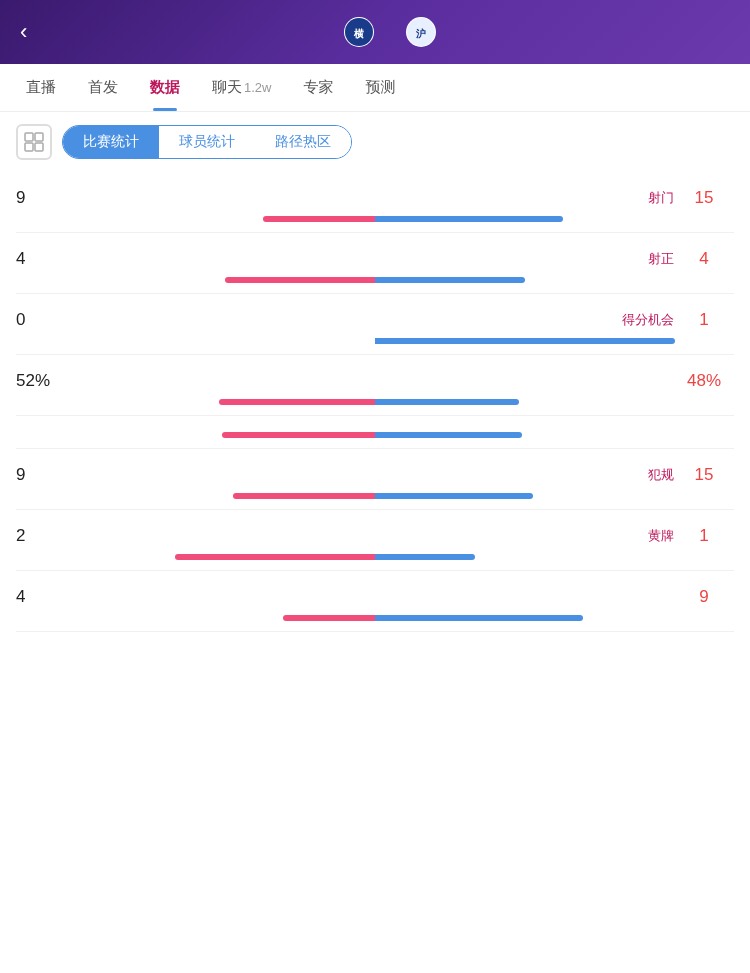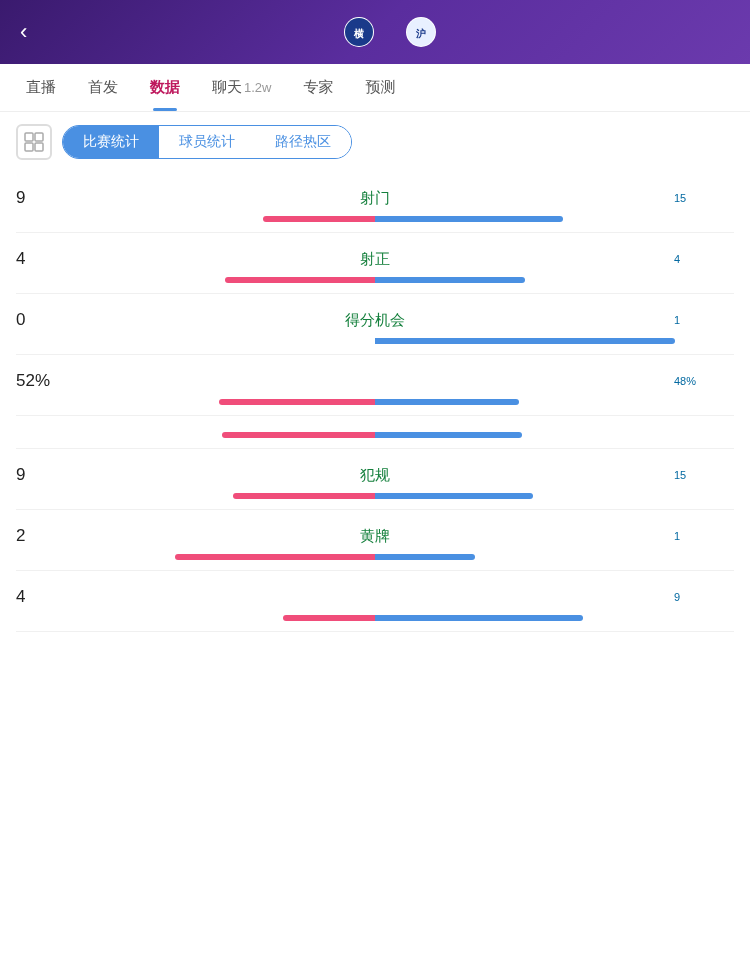--- a/index.html
+++ b/index.html
@@ -162,31 +162,31 @@
       align-items: center;
       margin-bottom: 8px;
     }
     .stat-left-val {
       font-size: 17px;
       font-weight: 500;
       color: #222;
       min-width: 60px;
     }
     .stat-label {
-      font-size: 15px;
-      color: #15803d;
+      font-size: 13px;
+      color: #be185d;
+      text-align: right;
+      flex: 1;
+    }
+    .stat-right-val {
+      font-size: 17px;
+      font-weight: 500;
+      color: #ef4444;
+      min-width: 60px;
       text-align: center;
-      flex: 1;
-    }
-    .stat-right-val {
-      font-size: 11px;
-      font-weight: 500;
-      color: #0369a1;
-      min-width: 60px;
-      text-align: left;
     }
     .stat-bar-container {
       display: flex;
       height: 6px;
       border-radius: 3px;
       overflow: visible;
       position: relative;
       align-items: center;
     }
     .bar-left {

